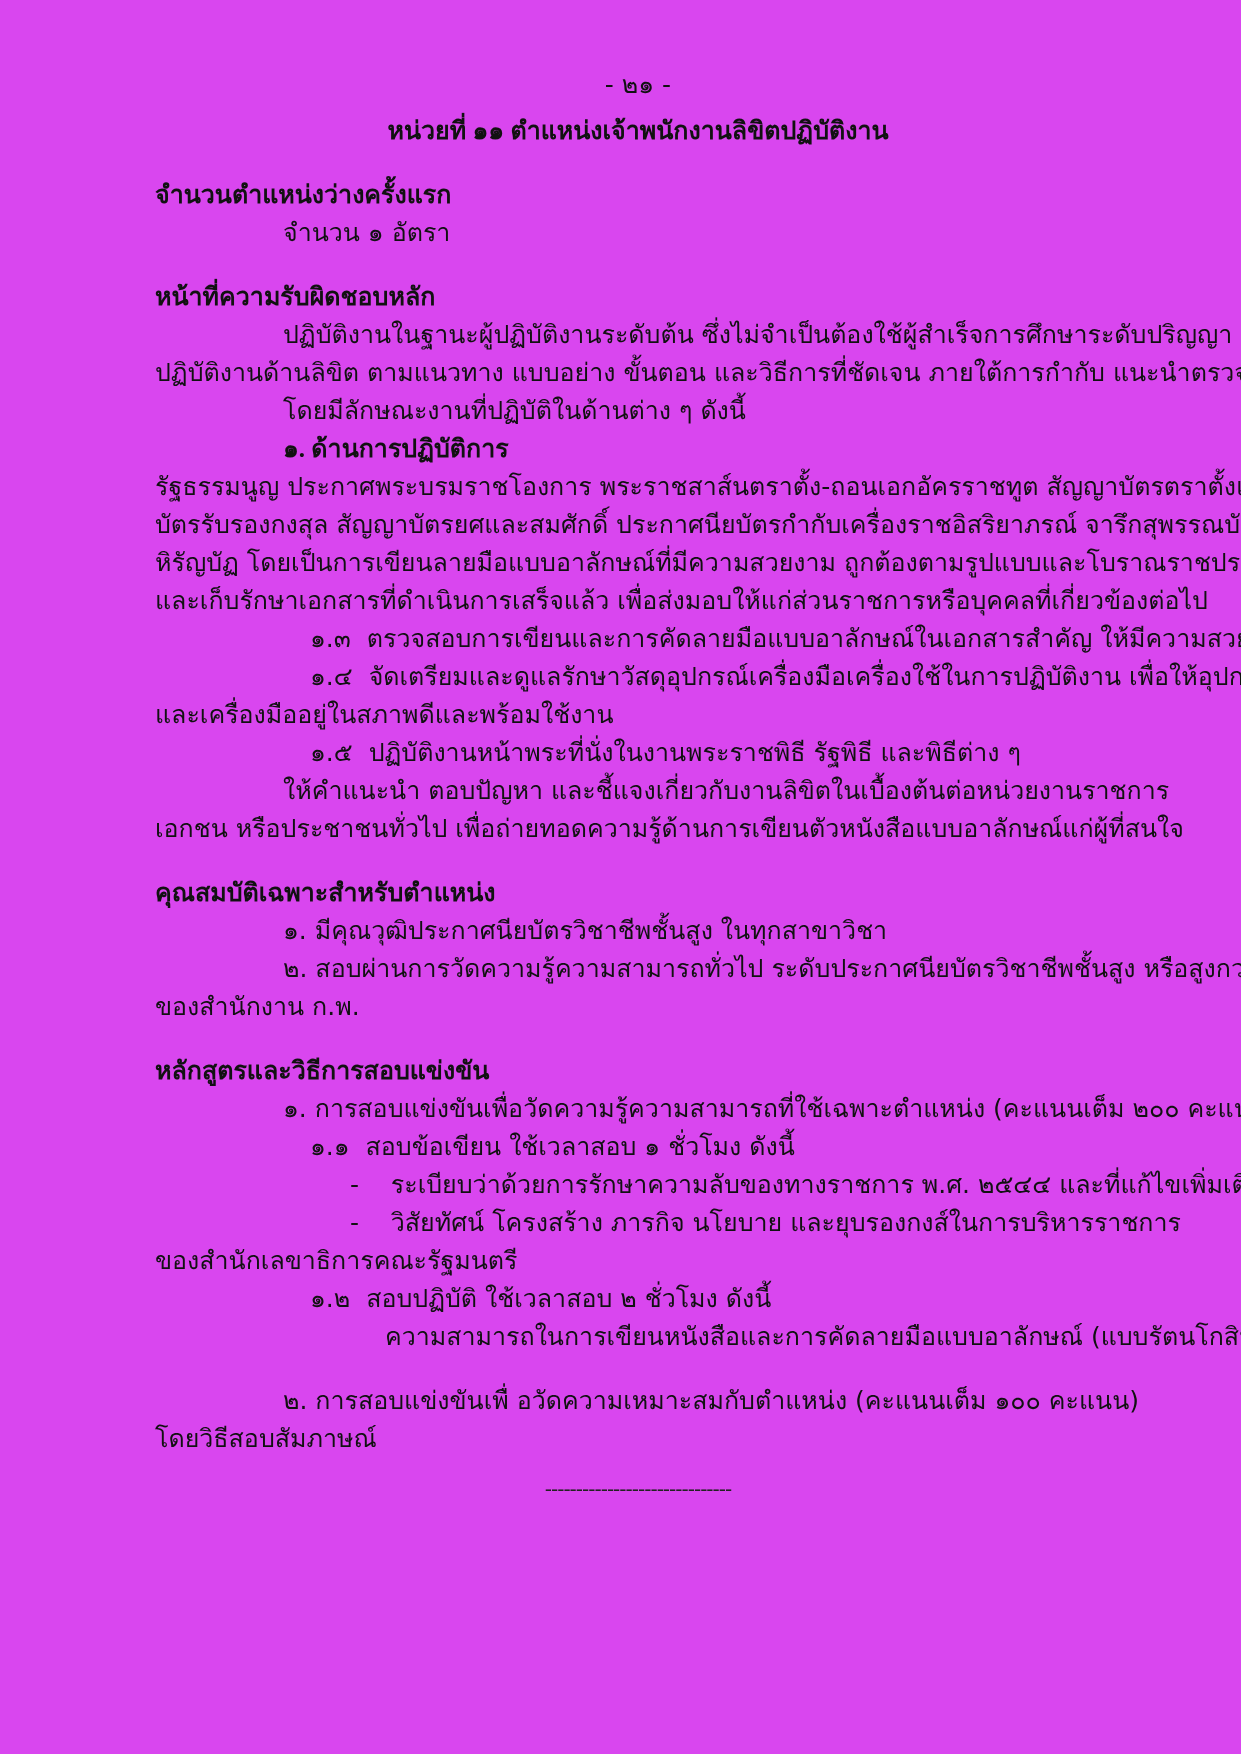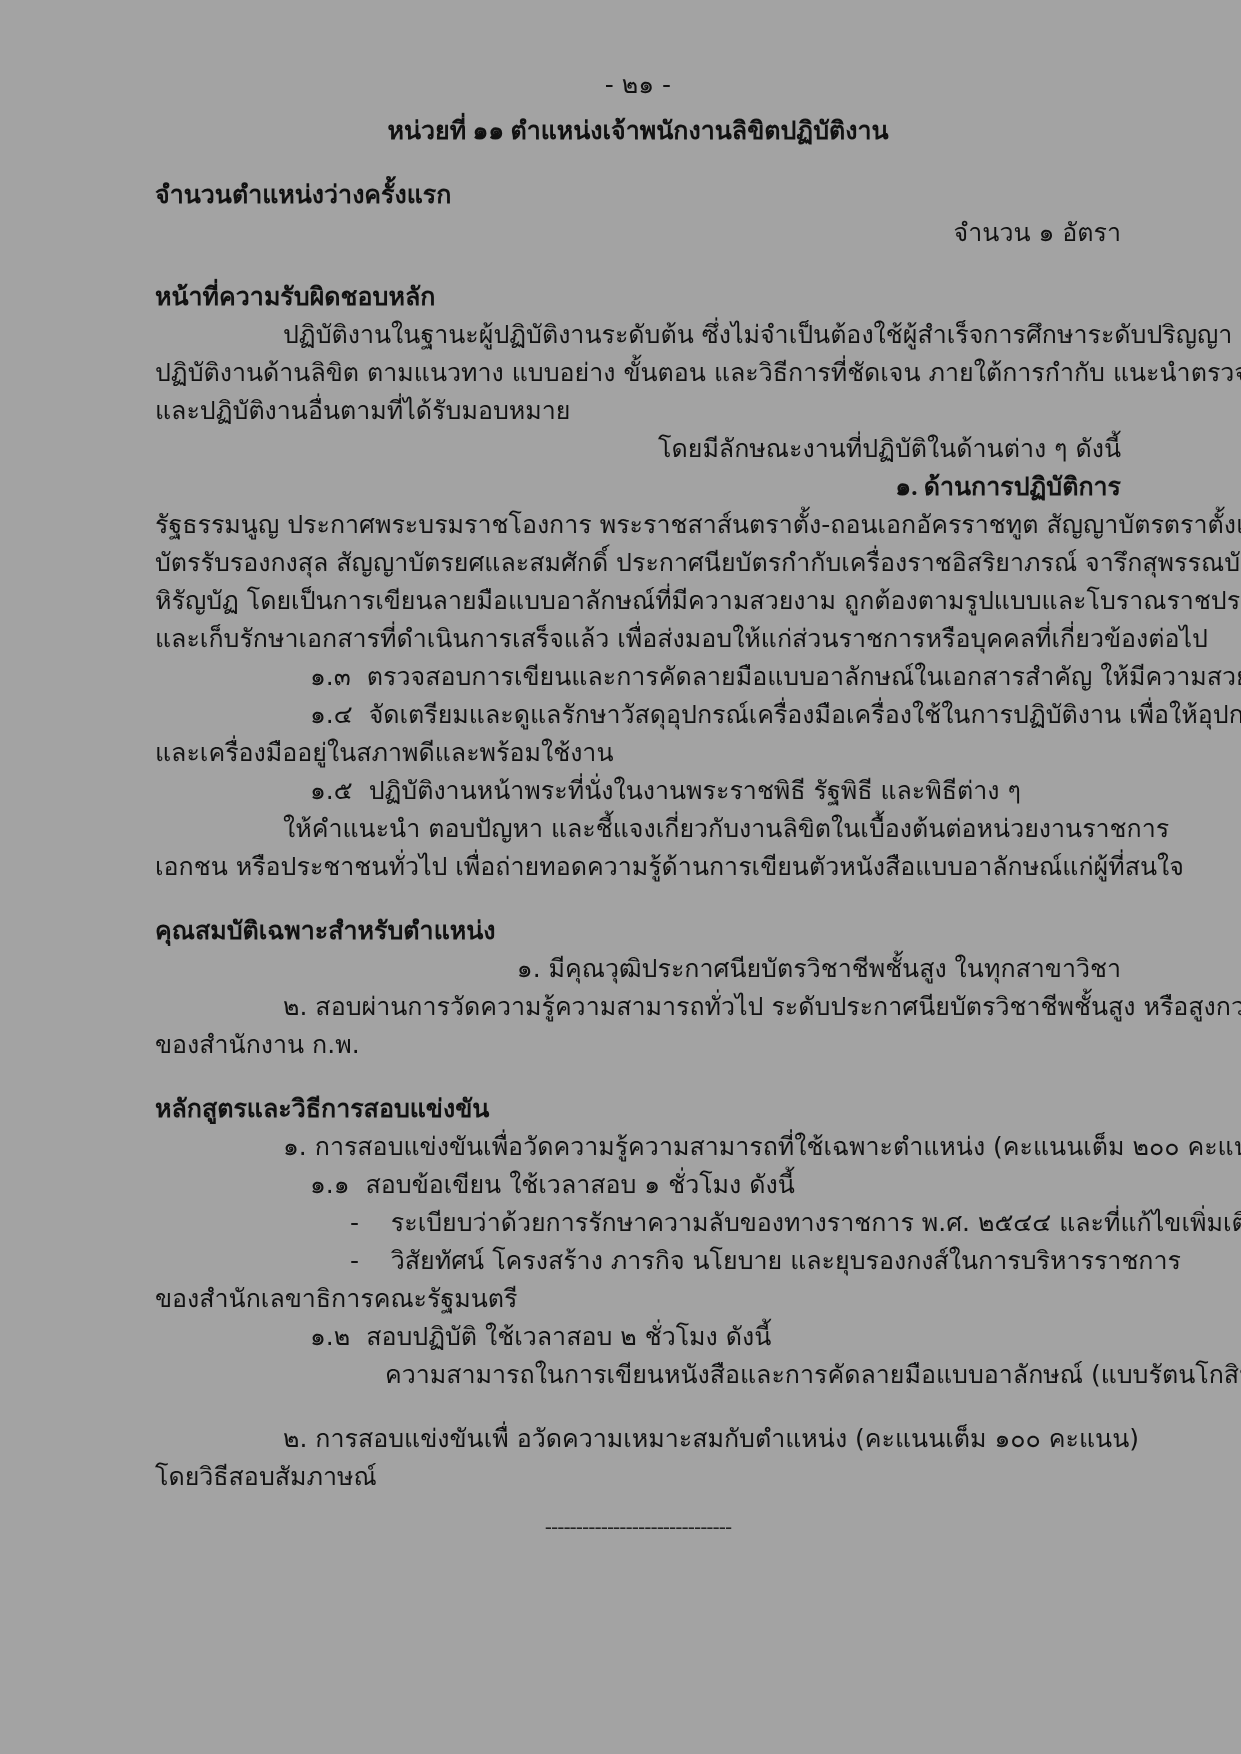--- a/index.html
+++ b/index.html
@@ -1,32 +1,32 @@
 <!DOCTYPE html>
 <html lang="th"><head>
 <meta charset="utf-8">
 <style>
   html,body{margin:0;padding:0;background:#e8e8e8;}
   .page{
     position:relative;
     width:1241px;height:1754px;
     margin:0 auto;
-    background:#a3a3a3;
+    background:#d946ef;
     color:#111;
     font-family:"DejaVu Sans",sans-serif;
     font-size:25px;
     line-height:38px;
     box-sizing:border-box;
     padding:66px 120px 0 155px;
     overflow:hidden;
   }
   .line{white-space:pre;}
   .c{text-align:center;white-space:pre;}
   .b{font-weight:bold;font-family:Liberation Serif, serif;}
-  .in1{padding-left:128px;text-align:right;}
+  .in1{padding-left:128px;}
   .in2{padding-left:155px;}
   .in3{padding-left:195px;}
   .in4{padding-left:230px;}
   .gap{margin-top:26px;}
   .gap-sm{margin-top:8px;}
   .sep{
     text-align:center;
     font-size:20px;
     letter-spacing:-1px;
     color:#222;
@@ -41,21 +41,20 @@
 
   <div class="c">- ๒๑ -</div>
   <div class="c b gap-sm">หน่วยที่ ๑๑ ตำแหน่งเจ้าพนักงานลิขิตปฏิบัติงาน</div>
 
   <div class="line b gap">จำนวนตำแหน่งว่างครั้งแรก</div>
   <div class="line in1">จำนวน ๑ อัตรา</div>
 
   <div class="line b gap">หน้าที่ความรับผิดชอบหลัก</div>
   <div class="line in1">ปฏิบัติงานในฐานะผู้ปฏิบัติงานระดับต้น ซึ่งไม่จำเป็นต้องใช้ผู้สำเร็จการศึกษาระดับปริญญา</div>
   <div class="line">ปฏิบัติงานด้านลิขิต ตามแนวทาง แบบอย่าง ขั้นตอน และวิธีการที่ชัดเจน ภายใต้การกำกับ แนะนำตรวจสอบ</div>
-  <div class="line">และปฏิบัติงานอื่นตามที่ได้รับมอบหมาย</div>
   <div class="line in1">โดยมีลักษณะงานที่ปฏิบัติในด้านต่าง ๆ ดังนี้</div>
 
   <div class="line b in1">๑. ด้านการปฏิบัติการ</div>
   <div class="line">รัฐธรรมนูญ ประกาศพระบรมราชโองการ พระราชสาส์นตราตั้ง-ถอนเอกอัครราชทูต สัญญาบัตรตราตั้งและอนุมัติ</div>
   <div class="line">บัตรรับรองกงสุล สัญญาบัตรยศและสมศักดิ์ ประกาศนียบัตรกำกับเครื่องราชอิสริยาภรณ์ จารึกสุพรรณบัฏ</div>
   <div class="line">หิรัญบัฏ โดยเป็นการเขียนลายมือแบบอาลักษณ์ที่มีความสวยงาม ถูกต้องตามรูปแบบและโบราณราชประเพณี</div>
   <div class="line">และเก็บรักษาเอกสารที่ดำเนินการเสร็จแล้ว เพื่อส่งมอบให้แก่ส่วนราชการหรือบุคคลที่เกี่ยวข้องต่อไป</div>
   <div class="line in2">๑.๓  ตรวจสอบการเขียนและการคัดลายมือแบบอาลักษณ์ในเอกสารสำคัญ ให้มีความสวยงาม</div>
   <div class="line in2">๑.๔  จัดเตรียมและดูแลรักษาวัสดุอุปกรณ์เครื่องมือเครื่องใช้ในการปฏิบัติงาน เพื่อให้อุปกรณ์</div>
   <div class="line">และเครื่องมืออยู่ในสภาพดีและพร้อมใช้งาน</div>

